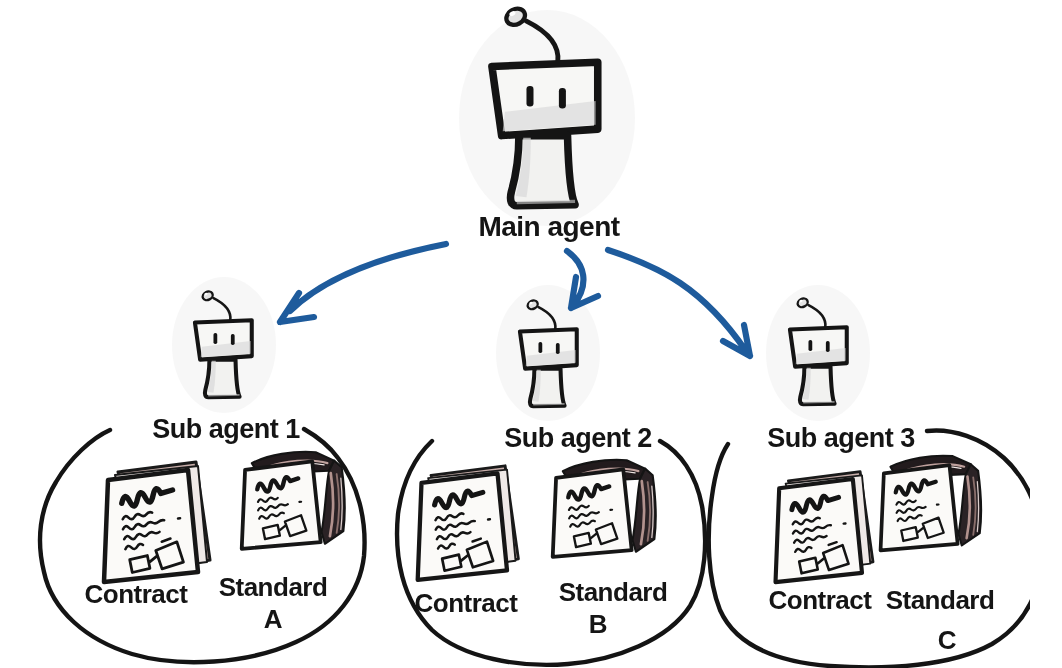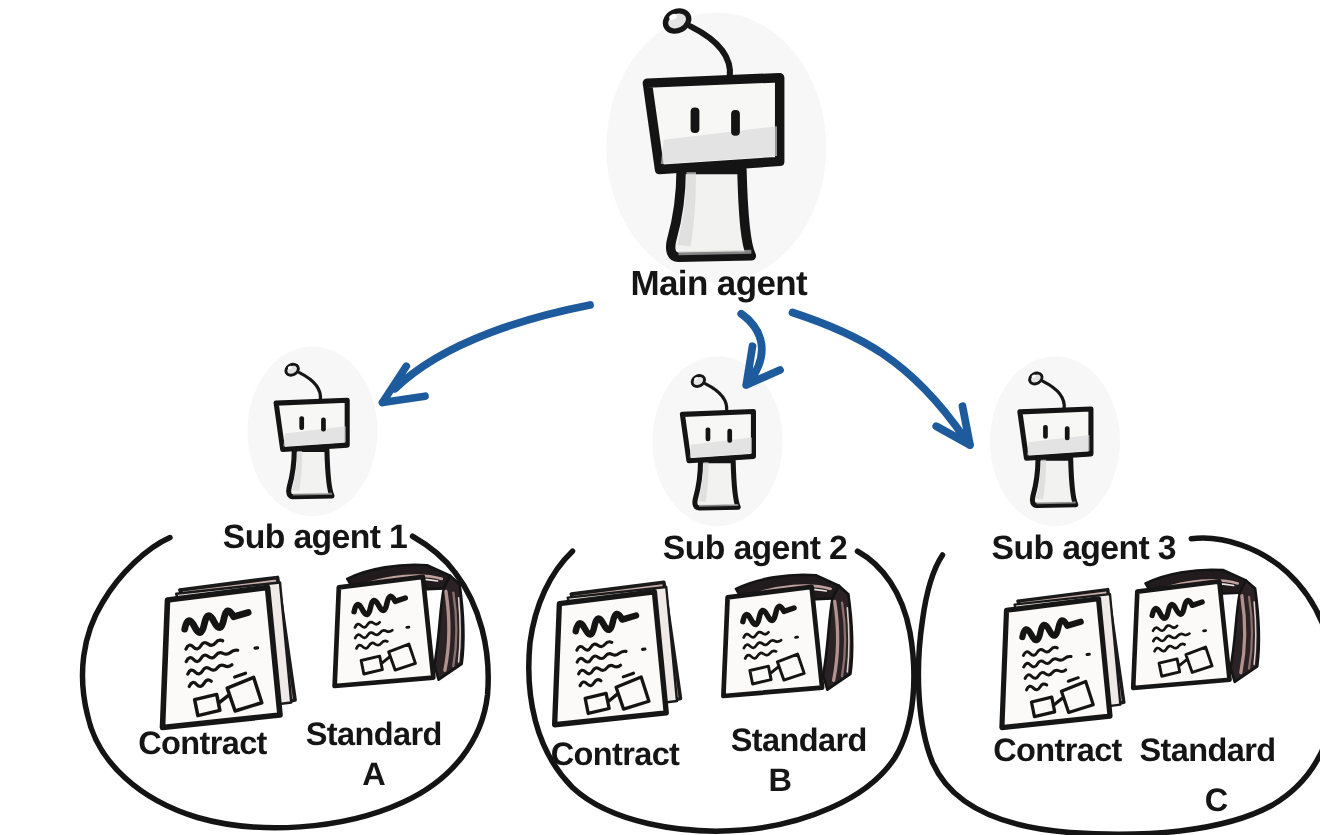--- a/index.html
+++ b/index.html
@@ -1,16 +1,16 @@
 <!DOCTYPE html>
 <html><head>
 <meta charset="utf-8">
 <style>
   html,body{margin:0;padding:0;background:#ffffff;}
-  .stage{position:relative;width:1030px;height:668px;background:#ffffff;overflow:hidden;margin-left:26px;}
+  .stage{position:relative;width:1030px;height:668px;background:#ffffff;overflow:hidden;}
   svg{display:block;}
   .label{font-family:"Liberation Sans","DejaVu Sans",sans-serif;font-weight:700;fill:#151515;letter-spacing:-0.5px;}
   .ink{stroke:#161616;stroke-linecap:round;stroke-linejoin:round;fill:none;}
   .page{fill:#fbfaf8;stroke:#161616;stroke-linejoin:round;}
   .scribble{stroke:#141414;stroke-linecap:round;stroke-linejoin:round;fill:none;}
   .arrow{fill:none;stroke-linecap:round;stroke-linejoin:round;stroke-width:6.2;}
   .bubble{fill:none;stroke:#141414;stroke-width:4.4;stroke-linecap:round;}
   .halo{fill:#f1f1f1;opacity:0.55;}
 </style>
 </head>

